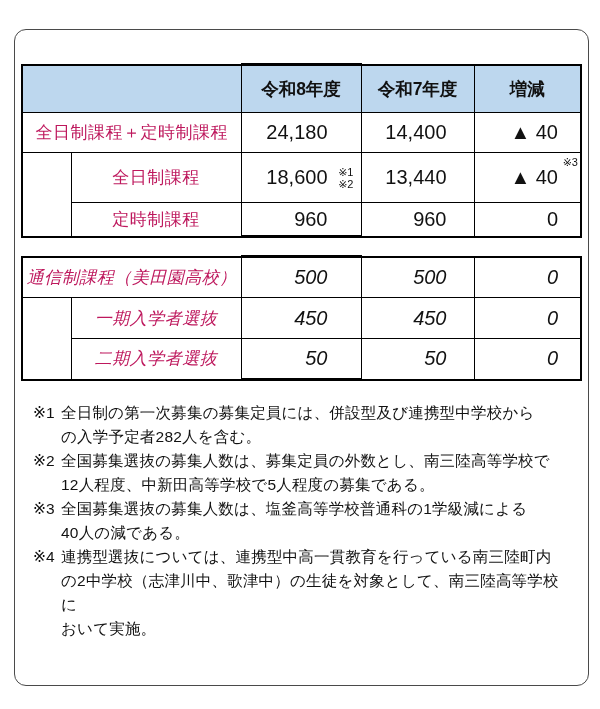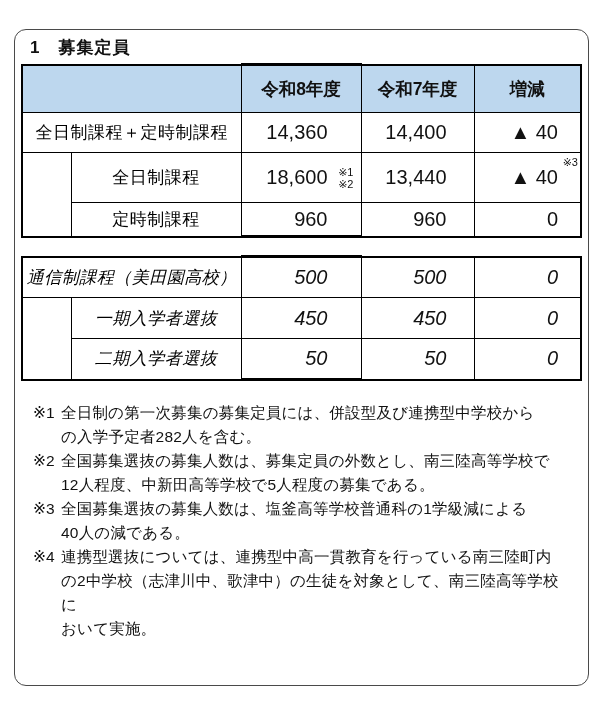--- a/index.html
+++ b/index.html
@@ -34,21 +34,21 @@
   .rh-a { height:40px; }
   .rh-b { height:50px; }
   .rh-c { height:34px; }
   .rh-d { height:41px;font-style:italic; }
   th.hd {
     background:#BDD7EE; font-size:17.5px; font-weight:bold;
     text-align:center; vertical-align:middle; color:#111;margin-top:40px;
   }
   td.lbl {
     font-size:17px; text-align:center; vertical-align:middle;
-    letter-spacing:0.5px; color:#000000;
+    letter-spacing:0.5px; color:#be185d;
   }
   td.num {
     font-size:20px; text-align:right; vertical-align:middle;
     font-weight:500; color:#111; position:relative;
   }
   td.col-r8 { border-left:3px solid #000; border-right:3px solid #000; }
   .r8-top    { border-top:3px solid #000 !important; }
   .r8-bottom { border-bottom:3px solid #000 !important; }
   td.col-r8.num  { padding-right:33px; }
   td.col-r7.num  { padding-right:27px; }
@@ -69,40 +69,39 @@
   .footnote { display:flex; }
   .fn-marker { flex:none; width:28px; }
   .fn-text { flex:1; white-space:pre-line; letter-spacing:0.2px; }
 </style>
 </head>
 <body>
 
 <div class="page">
   <div class="card"></div>
 
-  <div class="title">1　募集定員</div>
 
   <table class="quota" id="table1">
     <colgroup>
       <col class="c-ind">
         <col class="c-lbl">
         <col class="c-r8">
         <col class="c-r7">
         <col class="c-diff">
     </colgroup>
     <tbody>
         <tr class="rh-head">
       <th class="hd" colspan="2"></th>
       <th class="hd col-r8 r8-top">令和8年度</th>
       <th class="hd">令和7年度</th>
       <th class="hd">増減</th>
     </tr>
     <tr class="rh-a">
       <td class="lbl" colspan="2">全日制課程＋定時制課程</td>
-      <td class="num col-r8">14,360</td>
+      <td class="num col-r8">24,180</td>
       <td class="num col-r7">14,400</td>
       <td class="num col-diff">▲ 40</td>
     </tr>
     <tr class="rh-b">
       <td rowspan="2"></td>
       <td class="lbl">全日制課程</td>
       <td class="num col-r8">
         <span>18,600</span>
         <span class="supstack">
           <span>※1</span>

